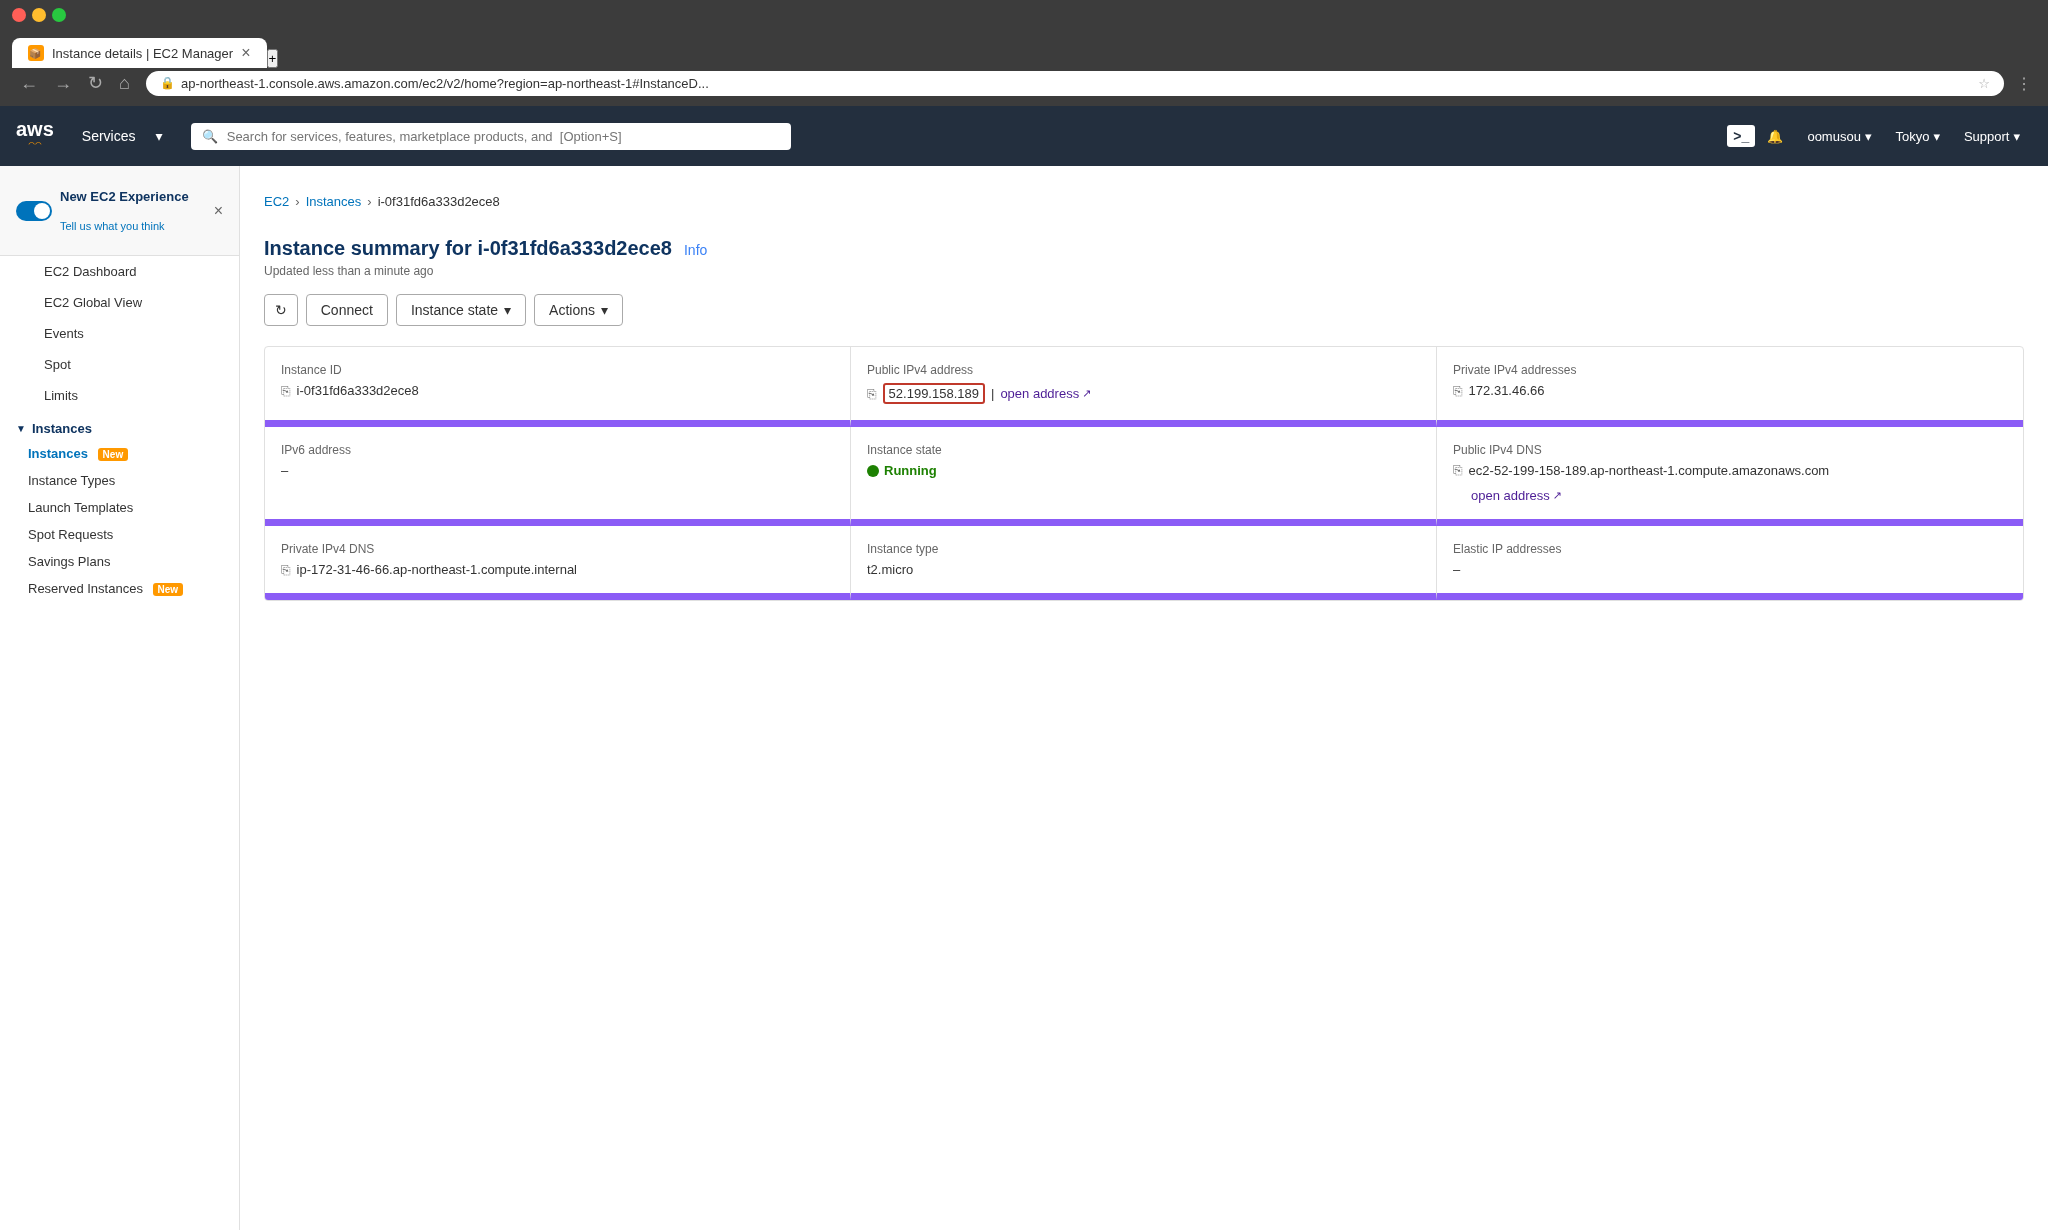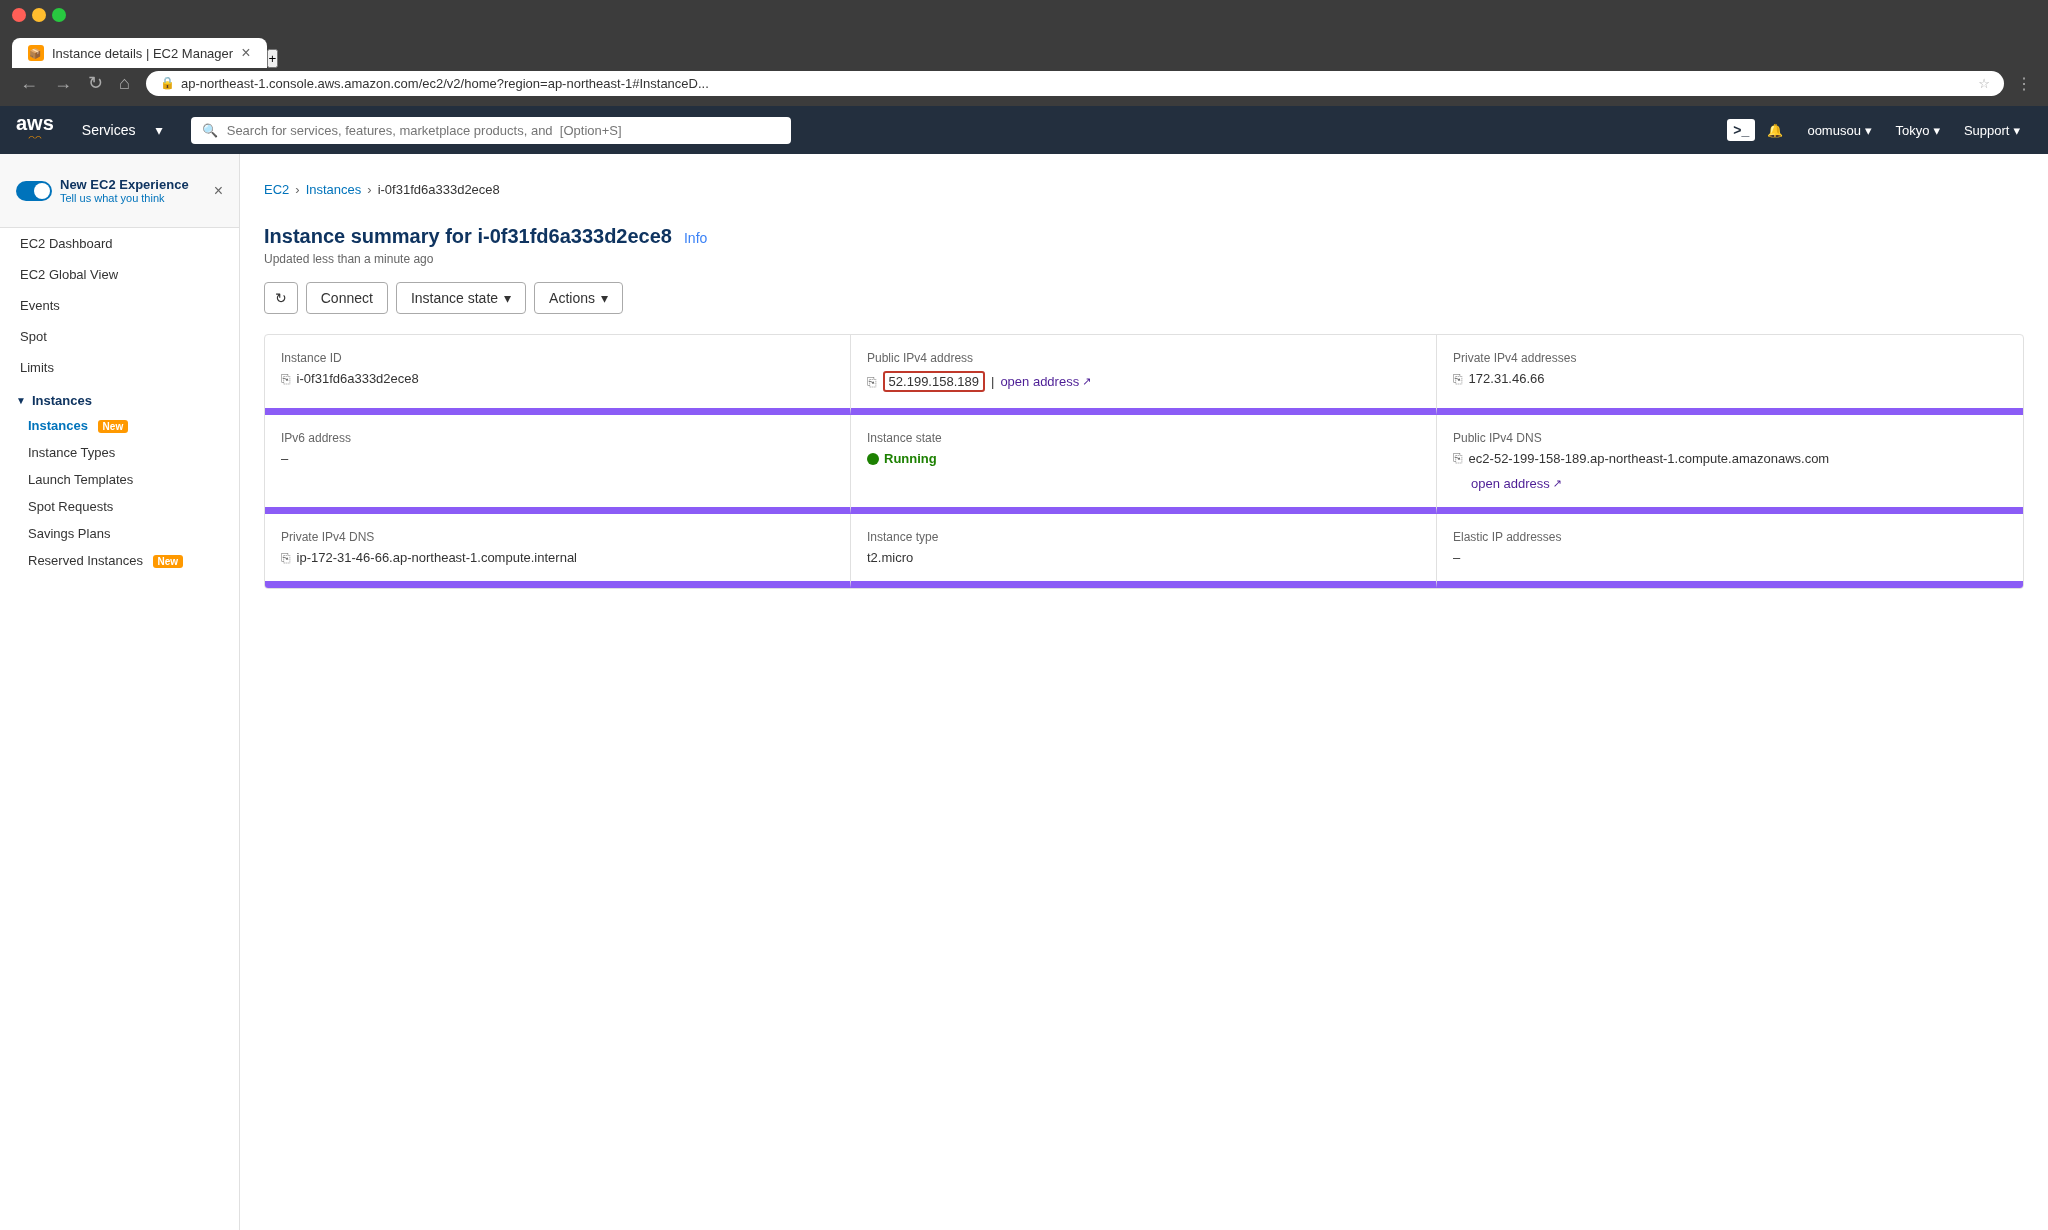--- a/index.html
+++ b/index.html
@@ -17,43 +17,43 @@
     .wc.yellow { background: #ffbd2e; }
     .wc.green { background: #28c840; }
     .browser-top { display: flex; align-items: center; gap: 0; background: #3c3c3c; padding: 0 12px 8px; }
     .nav-btn { background: none; border: none; color: #aaa; font-size: 18px; cursor: pointer; padding: 4px 8px; }
     .address-bar { flex: 1; background: #fff; border-radius: 20px; padding: 5px 14px; font-size: 13px; color: #333; display: flex; align-items: center; gap: 6px; margin: 0 8px; }
     .address-bar .lock-icon { color: #666; font-size: 12px; }
     .browser-actions { display: flex; gap: 8px; align-items: center; }
     .browser-action-btn { background: none; border: none; color: #aaa; font-size: 16px; cursor: pointer; padding: 4px; }
 
     
-    .aws-nav { background: #232f3e; display: flex; align-items: center; padding: 0 16px; height: 48px; }
+    .aws-nav { background: #232f3e; display: flex; align-items: center; padding: 0 16px; height: 60px; }
     .aws-logo { display: flex; flex-direction: column; align-items: center; margin-right: 16px; }
     .aws-logo-text { color: #fff; font-size: 20px; font-weight: bold; line-height: 1; }
     .aws-logo-smile { color: #ff9900; font-size: 11px; }
     .services-btn { color: #fff; background: none; border: none; font-size: 14px; cursor: pointer; display: flex; align-items: center; gap: 20px; padding: 0 12px; }
     .aws-search { flex: 1; background: #fff; border-radius: 4px; padding: 6px 12px; font-size: 13px; color: #666; display: flex; align-items: center; gap: 8px; max-width: 600px; margin: 0 16px; }
     .aws-search input { border: none; outline: none; width: 100%; font-size: 13px; color: #333; background: transparent; }
     .aws-nav-right { display: flex; align-items: center; gap: 0; margin-left: auto; }
     .aws-nav-btn { color: #fff; background: none; border: none; font-size: 13px; cursor: pointer; padding: 0 12px; height: 48px; display: flex; align-items: center; gap: 4px; white-space: nowrap; }
     .terminal-icon { background: #fff; color: #232f3e; border-radius: 3px; width: 28px; height: 22px; display: flex; align-items: center; justify-content: center; font-size: 14px; font-weight: bold; }
 
     
     .main-layout { display: flex; height: calc(100vh - 140px); min-height: 580px; }
 
     
     .sidebar { width: 240px; background: #fff; border-right: 1px solid #e0e0e0; overflow-y: auto; flex-shrink: 0; }
     .new-experience { display: flex; align-items: center; gap: 8px; padding: 23px 16px; border-bottom: 1px solid #e0e0e0; background: #f8f8f8; }
     .toggle { width: 36px; height: 20px; background: #0073bb; border-radius: 10px; position: relative; cursor: pointer; flex-shrink: 0; }
     .toggle-knob { width: 16px; height: 16px; background: #fff; border-radius: 50%; position: absolute; right: 2px; top: 2px; }
     .new-exp-text { font-size: 13px; font-weight: 600; color: #0f3460; }
-    .new-exp-sub { font-size: 11px; color: #0073bb; cursor: pointer; }
+    .new-exp-sub { font-size: 11px; color: #0073bb; cursor: pointer; margin-top: 16px; }
     .new-exp-close { margin-left: auto; cursor: pointer; color: #666; font-size: 16px; }
-    .sidebar-item { padding: 8px 20px; font-size: 13px; color: #333; cursor: pointer; }
+    .sidebar-item { padding: 8px 20px; font-size: 13px; color: #333; cursor: pointer; margin-left: 24px; }
     .sidebar-section { padding: 10px 16px 4px; font-size: 13px; font-weight: 600; color: #0f3460; display: flex; align-items: center; gap: 6px; cursor: pointer; }
     .sidebar-section .caret { font-size: 10px; }
     .badge-new { background: #ff9900; color: #fff; font-size: 10px; padding: 1px 5px; border-radius: 3px; margin-left: 6px; font-weight: 600; }
     .sidebar-sub { padding: 6px 28px; font-size: 13px; color: #333; cursor: pointer; }
     .sidebar-sub.active { color: #0073bb; font-weight: 600; }
 
     
     .content { flex: 1; overflow-y: auto; background: #fff; }
 
     

